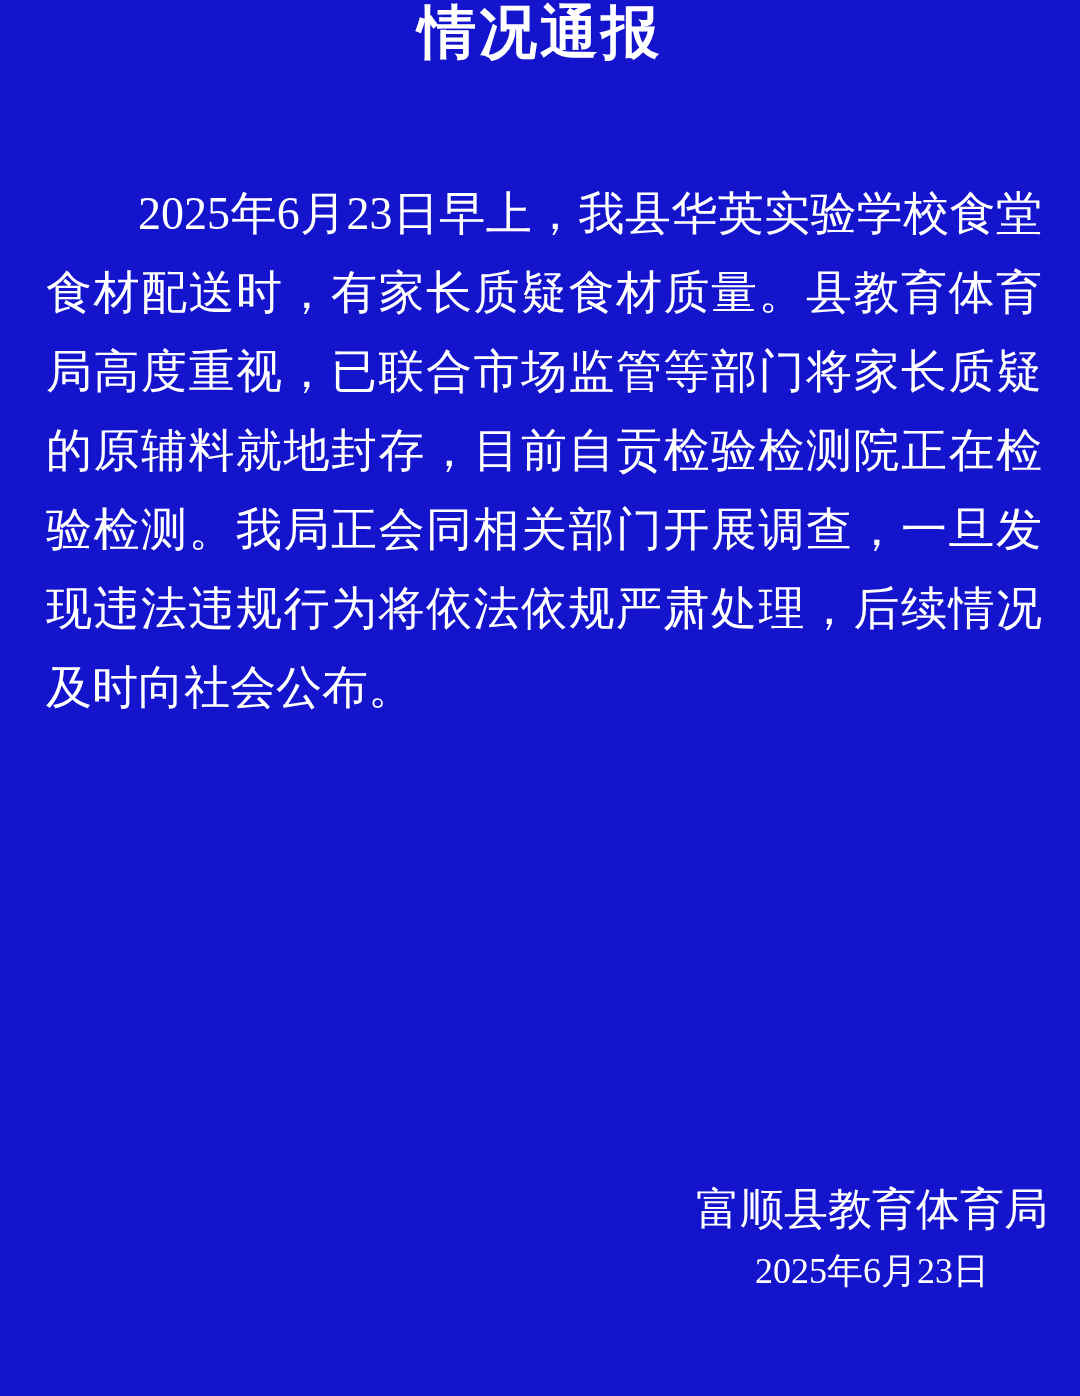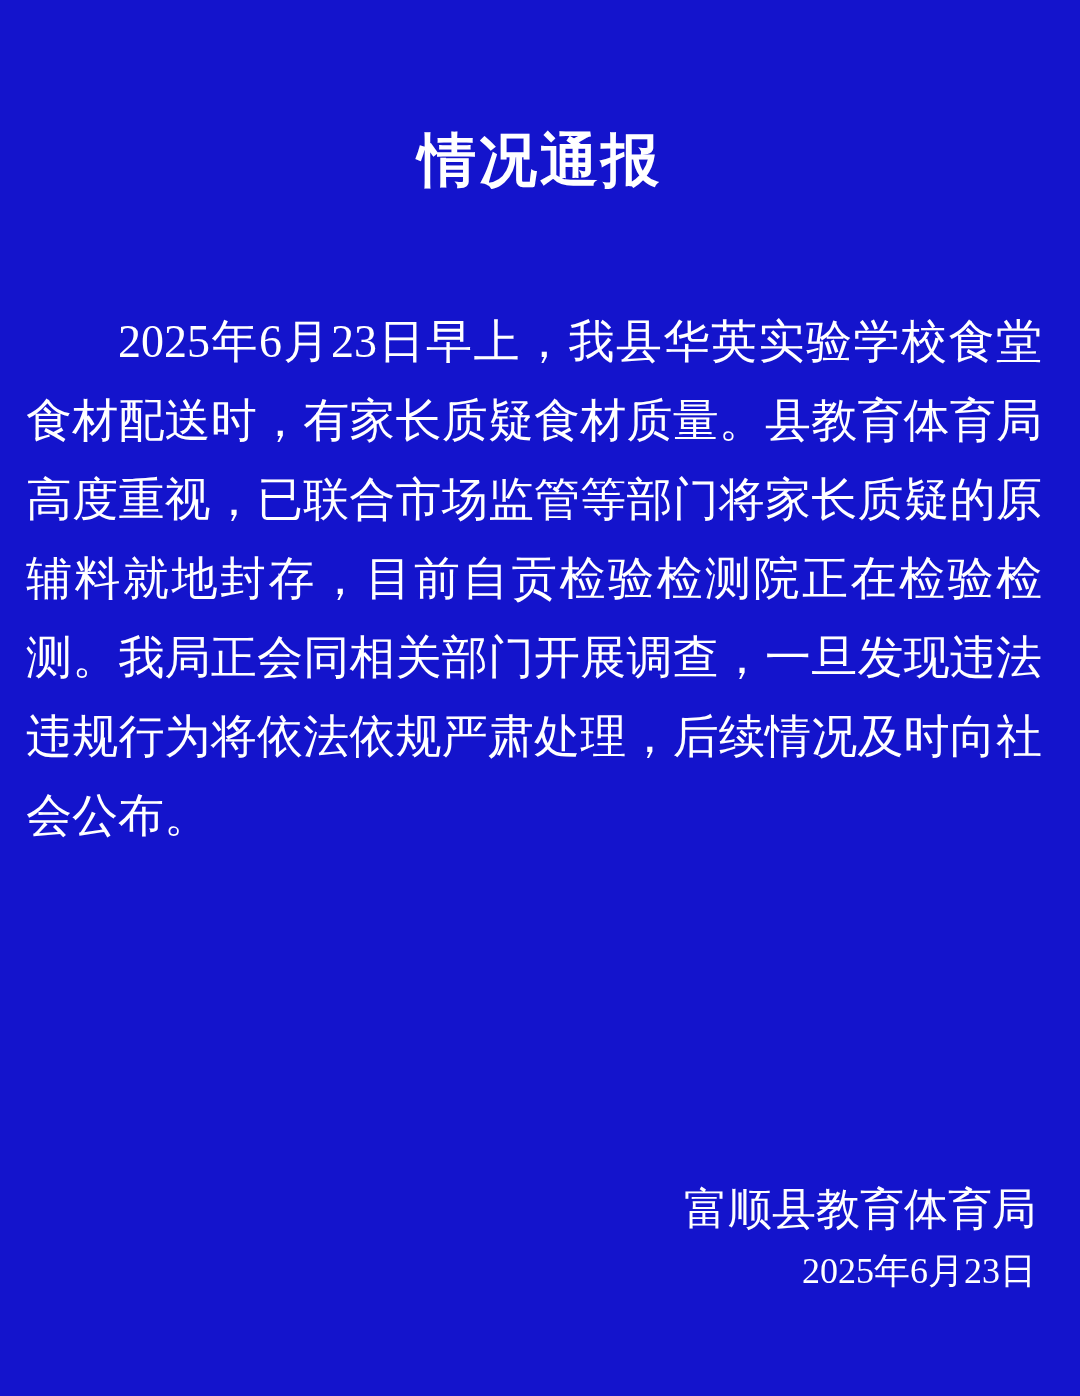--- a/index.html
+++ b/index.html
@@ -22,39 +22,38 @@
     padding: 0;
     background: #1414cc;
   }
   .notice-title {
     text-align: center;
     font-family: "Liberation Sans", "DejaVu Sans", sans-serif;
     font-weight: bold;
     font-size: 58px;
     letter-spacing: 3px;
     color: #ffffff;
-    padding-top: 128px;
     line-height: 1.1;
   }
   .notice-body {
-    margin: 0 38px 0 26px;
+    margin: 0 38px 0 46px;
     padding-top: 110px;
     font-size: 46px;
     line-height: 1.72;
     text-align: justify;
     text-justify: inter-ideograph;
     text-indent: 92px;
     color: #ffffff;
     font-family: "Liberation Serif", "DejaVu Serif", serif;
   }
   .notice-signature {
     position: absolute;
-    right: 44px;
+    right: 32px;
     bottom: 96px;
-    text-align: right;
+    text-align: center;
   }
   .sig-org {
     font-size: 44px;
     line-height: 1.55;
     color: #ffffff;
   }
   .sig-date {
     font-size: 36px;
     line-height: 1.55;
     color: #ffffff;

